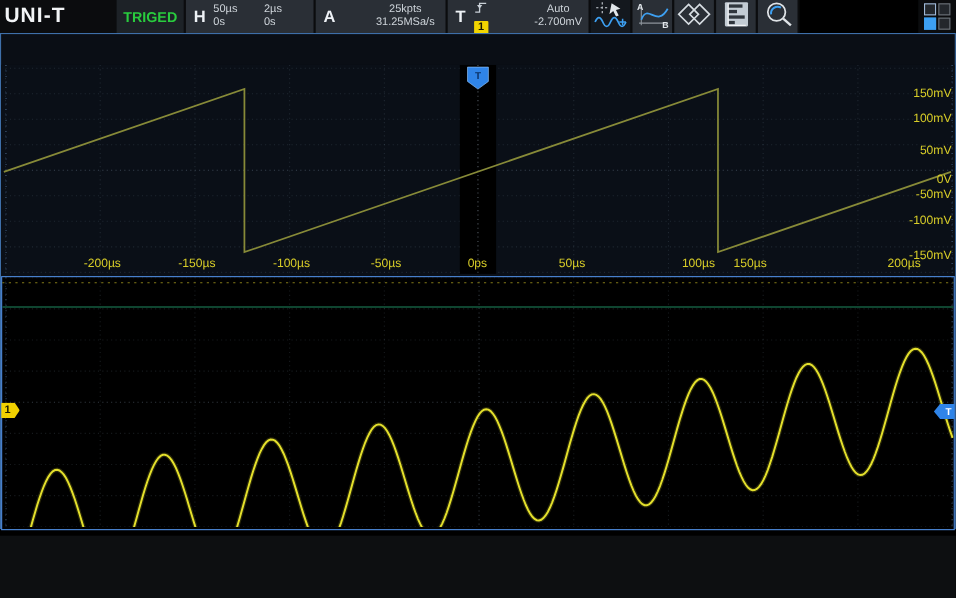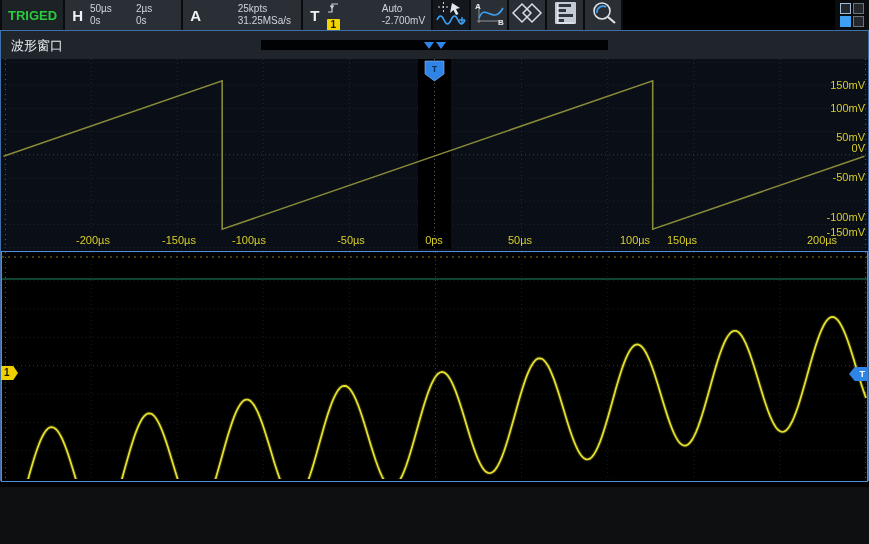--- a/index.html
+++ b/index.html
@@ -8,21 +8,21 @@
   
   .topbar{position:absolute;left:0;top:0;width:869px;height:30px;background:#0b0c0e;
           display:flex;align-items:stretch;}
   .logo{width:100px;display:flex;align-items:center;padding-left:4px;
         font-size:19px;font-weight:900;letter-spacing:1px;color:#f2f4f6;}
   .seg{background:#2a2f36;margin-left:2px;display:flex;align-items:center;}
   .triged{background:#1d2227;color:#29cc3e;font-weight:700;font-size:13px;padding:0 6px;}
   .seg-label{font-size:15px;font-weight:700;color:#eef2f6;padding:0 7px;}
   .vcol{display:flex;flex-direction:column;justify-content:center;line-height:12px;
         font-size:10px;color:#ced4da;}
-  .vcol.rt{align-items:flex-start;}
+  .vcol.rt{align-items:center;}
   .hbox{width:116px}.abox{width:118px}.tbox{width:128px}
   .abox .vcol{margin-left:auto;margin-right:10px}
   .tbox .vcol.rt{margin-left:auto;margin-right:6px}
   .tcol{display:flex;flex-direction:column;align-items:center;justify-content:center;gap:1px;}
   .badge1{background:#f2d500;color:#1a1a00;font-size:10px;font-weight:700;
           padding:0 4px;line-height:12px;border-radius:1px;}
   .iconbtn{width:36px;justify-content:center;}
   .iconbtn.sel{background:#14181e;}
   .tb-spacer{flex:1;background:#000;margin-left:2px;}
   .gridbox{width:34px;background:#0b0c0e;display:flex;align-items:center;justify-content:center;}
@@ -50,20 +50,21 @@
   .trtag{position:absolute;left:848px;top:308px;width:19px;height:14px;background:#2f84e8;
          clip-path:polygon(0 50%,30% 0,100% 0,100% 100%,30% 100%);color:#fff;
          font-size:9px;font-weight:700;text-align:right;padding-right:3px;line-height:14px;box-sizing:border-box;}
   
   .botbar{position:absolute;left:0;top:487px;width:869px;height:57px;background:#0d0f11;}
 </style>
 </head>
 <body>
 
 <div class="topbar">
+  <div class="logo">UNI-T</div>
   <div class="seg triged">TRIGED</div>
 
   <div class="seg hbox">
     <span class="seg-label">H</span>
     <div class="vcol" style="width:46px">
       <span>50µs</span>
       <span>0s</span>
     </div>
     <div class="vcol">
       <span>2µs</span>
@@ -152,27 +153,20 @@
     <div class="lay">
       <div class="q1"></div>
         <div class="q2"></div>
         <div class="q3"></div>
         <div class="q4"></div>
     </div>
   </div>
 </div>
 
 <div class="wave-window">
-  <div class="titlebar">
-    <span class="title">波形窗口</span>
-    <div class="scrollbar">
-      <div class="tri" style="left:163px"></div>
-      <div class="tri" style="left:175px"></div>
-    </div>
-  </div>
 
   <div class="display">
 
     <svg id="main-svg" width="867" height="190">
         <line x1="4" y1="0" x2="4" y2="190" stroke="#9db2c6" stroke-opacity="0.15" stroke-dasharray="1 3"></line>
         <line x1="90.1" y1="0" x2="90.1" y2="190" stroke="#9db2c6" stroke-opacity="0.15" stroke-dasharray="1 3"></line>
         <line x1="176.2" y1="0" x2="176.2" y2="190" stroke="#9db2c6" stroke-opacity="0.15" stroke-dasharray="1 3"></line>
         <line x1="262.29999999999995" y1="0" x2="262.29999999999995" y2="190" stroke="#9db2c6" stroke-opacity="0.15" stroke-dasharray="1 3"></line>
         <line x1="348.4" y1="0" x2="348.4" y2="190" stroke="#9db2c6" stroke-opacity="0.15" stroke-dasharray="1 3"></line>
         <line x1="434.5" y1="0" x2="434.5" y2="190" stroke="#9db2c6" stroke-opacity="0.32" stroke-dasharray="1 3"></line>
@@ -194,34 +188,34 @@
         <line x1="864.5" y1="0" x2="864.5" y2="190" stroke="#4e6f9a" stroke-opacity="0.7" stroke-dasharray="1 4"></line>
         <rect x="417" y="0" width="33" height="190" fill="#000"></rect>
         <line x1="433.5" y1="0" x2="433.5" y2="190" stroke="#aebdcb" stroke-opacity="0.45" stroke-dasharray="1 3"></line>
         <polyline points="2.5,97.2 221.2,21.8 221.2,170.2 651.7,21.8 651.7,170.2 863.5,97.2" fill="none" stroke="#878a38" stroke-width="1.6"></polyline>
         <polygon points="424,2 443,2 443,15 433.5,22 424,15" fill="#2f84e8" stroke="#8fc0f5" stroke-width="0.6"></polygon>
         <text x="433.5" y="12.5" fill="#0a2d5e" font-size="9" font-weight="bold" text-anchor="middle">T</text>
       </svg>
 
     <span class="tl" style="left:92px">-200µs</span>
     <span class="tl" style="left:178px">-150µs</span>
-    <span class="tl" style="left:248px">-100µs</span>
+    <span class="tl" style="left:264px">-100µs</span>
     <span class="tl" style="left:350px">-50µs</span>
     <span class="tl" style="left:433px">0ps</span>
     <span class="tl" style="left:519px">50µs</span>
     <span class="tl" style="left:634px">100µs</span>
     <span class="tl" style="left:681px">150µs</span>
     <span class="tl" style="left:821px">200µs</span>
 
     <span class="vl" style="top:20px">150mV</span>
     <span class="vl" style="top:43px">100mV</span>
     <span class="vl" style="top:72px">50mV</span>
-    <span class="vl" style="top:83px">0V</span>
+    <span class="vl" style="top:98px">0V</span>
     <span class="vl" style="top:112px">-50mV</span>
-    <span class="vl" style="top:152px">-100mV</span>
+    <span class="vl" style="top:136px">-100mV</span>
     <span class="vl" style="top:167px">-150mV</span>
 
     <div class="zoom-panel">
       <svg id="zoom-svg" width="865" height="227">
           <line x1="3" y1="0" x2="3" y2="227" stroke="#9db2c6" stroke-opacity="0.15" stroke-dasharray="1 3"></line>
           <line x1="89.1" y1="0" x2="89.1" y2="227" stroke="#9db2c6" stroke-opacity="0.15" stroke-dasharray="1 3"></line>
           <line x1="175.2" y1="0" x2="175.2" y2="227" stroke="#9db2c6" stroke-opacity="0.15" stroke-dasharray="1 3"></line>
           <line x1="261.29999999999995" y1="0" x2="261.29999999999995" y2="227" stroke="#9db2c6" stroke-opacity="0.15" stroke-dasharray="1 3"></line>
           <line x1="347.4" y1="0" x2="347.4" y2="227" stroke="#9db2c6" stroke-opacity="0.15" stroke-dasharray="1 3"></line>
           <line x1="433.5" y1="0" x2="433.5" y2="227" stroke="#9db2c6" stroke-opacity="0.32" stroke-dasharray="1 3"></line>

